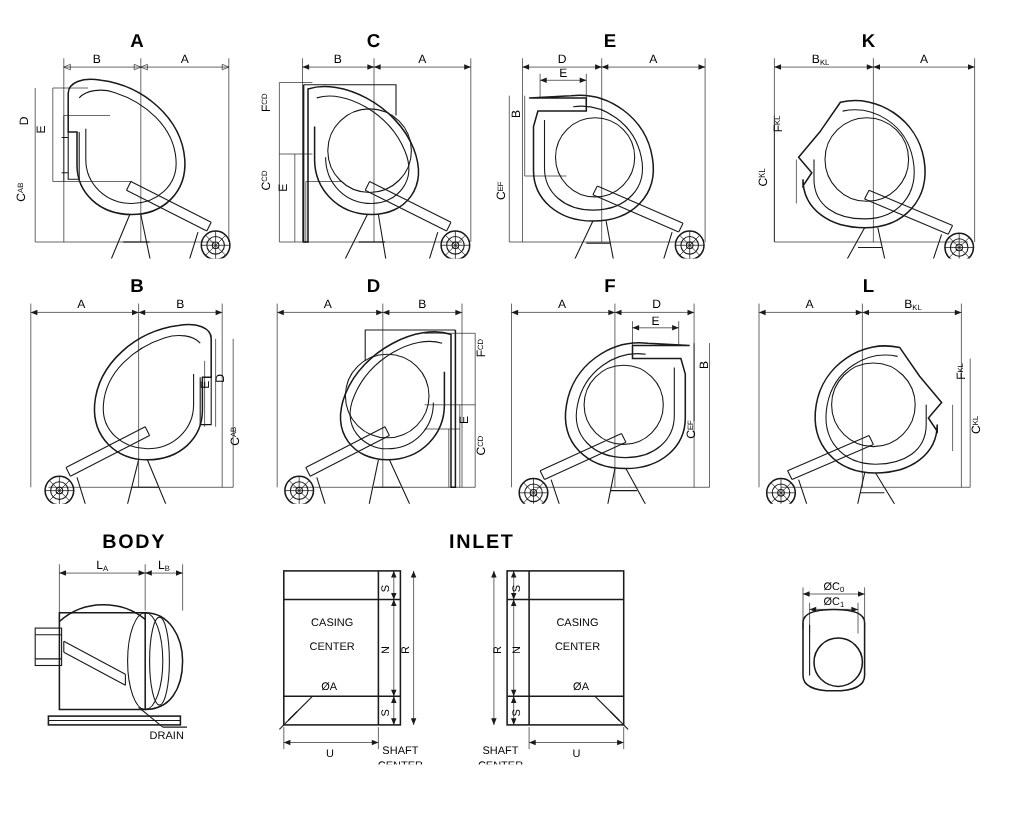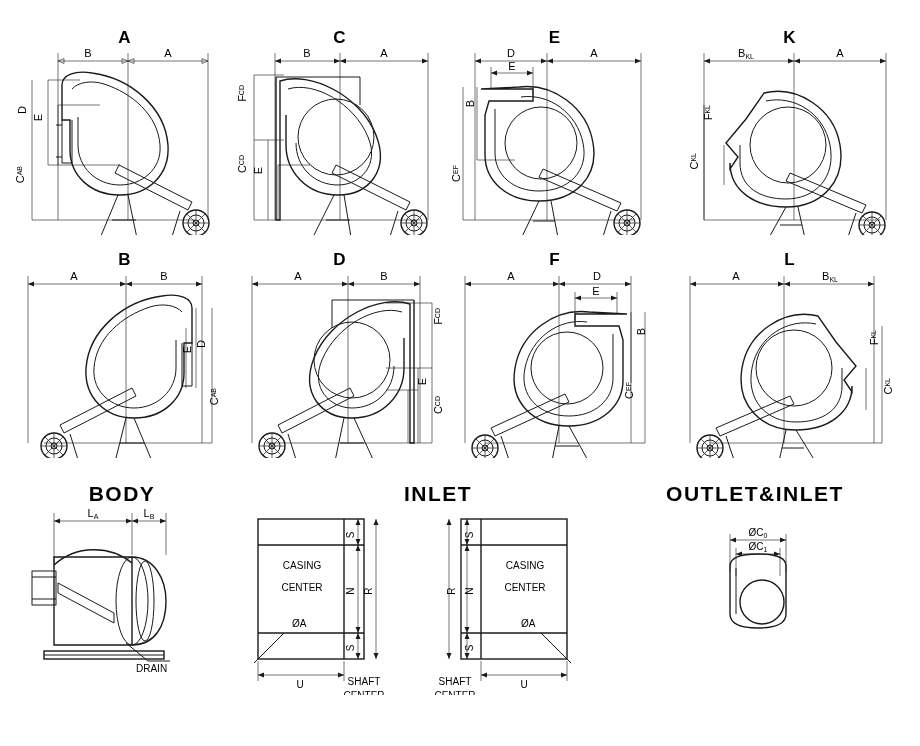--- a/index.html
+++ b/index.html
@@ -13,21 +13,21 @@
   }
   .sheet{position:relative;width:920px;height:746px;}
   .cell{position:absolute;}
   .ttl{
     position:absolute;
     font-size:17px;font-weight:bold;letter-spacing:1px;
     text-align:center;
   }
   .secttl{
     position:absolute;
-    font-size:21px;font-weight:bold;letter-spacing:1.5px;
+    font-size:18px;font-weight:bold;letter-spacing:1.5px;
     text-align:center;
   }
   svg{display:block;}
   .ln{stroke:#1a1a1a;stroke-width:1;fill:none;}
   .ln2{stroke:#1a1a1a;stroke-width:1.4;fill:none;}
   .thin{stroke:#1a1a1a;stroke-width:0.7;fill:none;}
   .dim{stroke:#1a1a1a;stroke-width:0.6;fill:none;}
   .lbl{font-family:"Liberation Sans",sans-serif;font-size:10px;fill:#000;}
   .lblb{font-family:"Liberation Sans",sans-serif;font-size:11px;fill:#000;}
   .sub{font-size:7px;}
@@ -560,21 +560,20 @@
       <text class="lbl" x="99" y="183" text-anchor="middle" font-size="11">U</text>
 
       <line class="ln" x1="138" y1="150" x2="116" y2="128"></line>
       <line class="ln" x1="146" y1="158" x2="130" y2="142"></line>
       <text class="lbl" x="96" y="122" font-size="10">ØA</text>
       <text class="lbl" x="30" y="180" text-anchor="middle" font-size="8">SHAFT</text>
       <text class="lbl" x="30" y="194" text-anchor="middle" font-size="8">CENTER</text>
     </svg>
   </div>
 
-  <div class="secttl" style="left:665px;top:482px;width:180px;">OUTLET&amp;INLET</div>
   <div class="cell" style="left:670px;top:510px;">
     <svg width="180" height="140" viewBox="0 0 180 140">
 
       <line class="dim" x1="60" y1="30" x2="116" y2="30"></line>
       <path d="M60,30 l6,-2.5 v5 z" fill="#1a1a1a"></path>
       <path d="M116,30 l-6,-2.5 v5 z" fill="#1a1a1a"></path>
       <line class="dim" x1="60" y1="24" x2="60" y2="62"></line>
       <line class="dim" x1="116" y1="24" x2="116" y2="62"></line>
       <text class="lbl" x="88" y="26" text-anchor="middle" font-size="10">ØC<tspan class="sub" dy="2">0</tspan></text>
 

